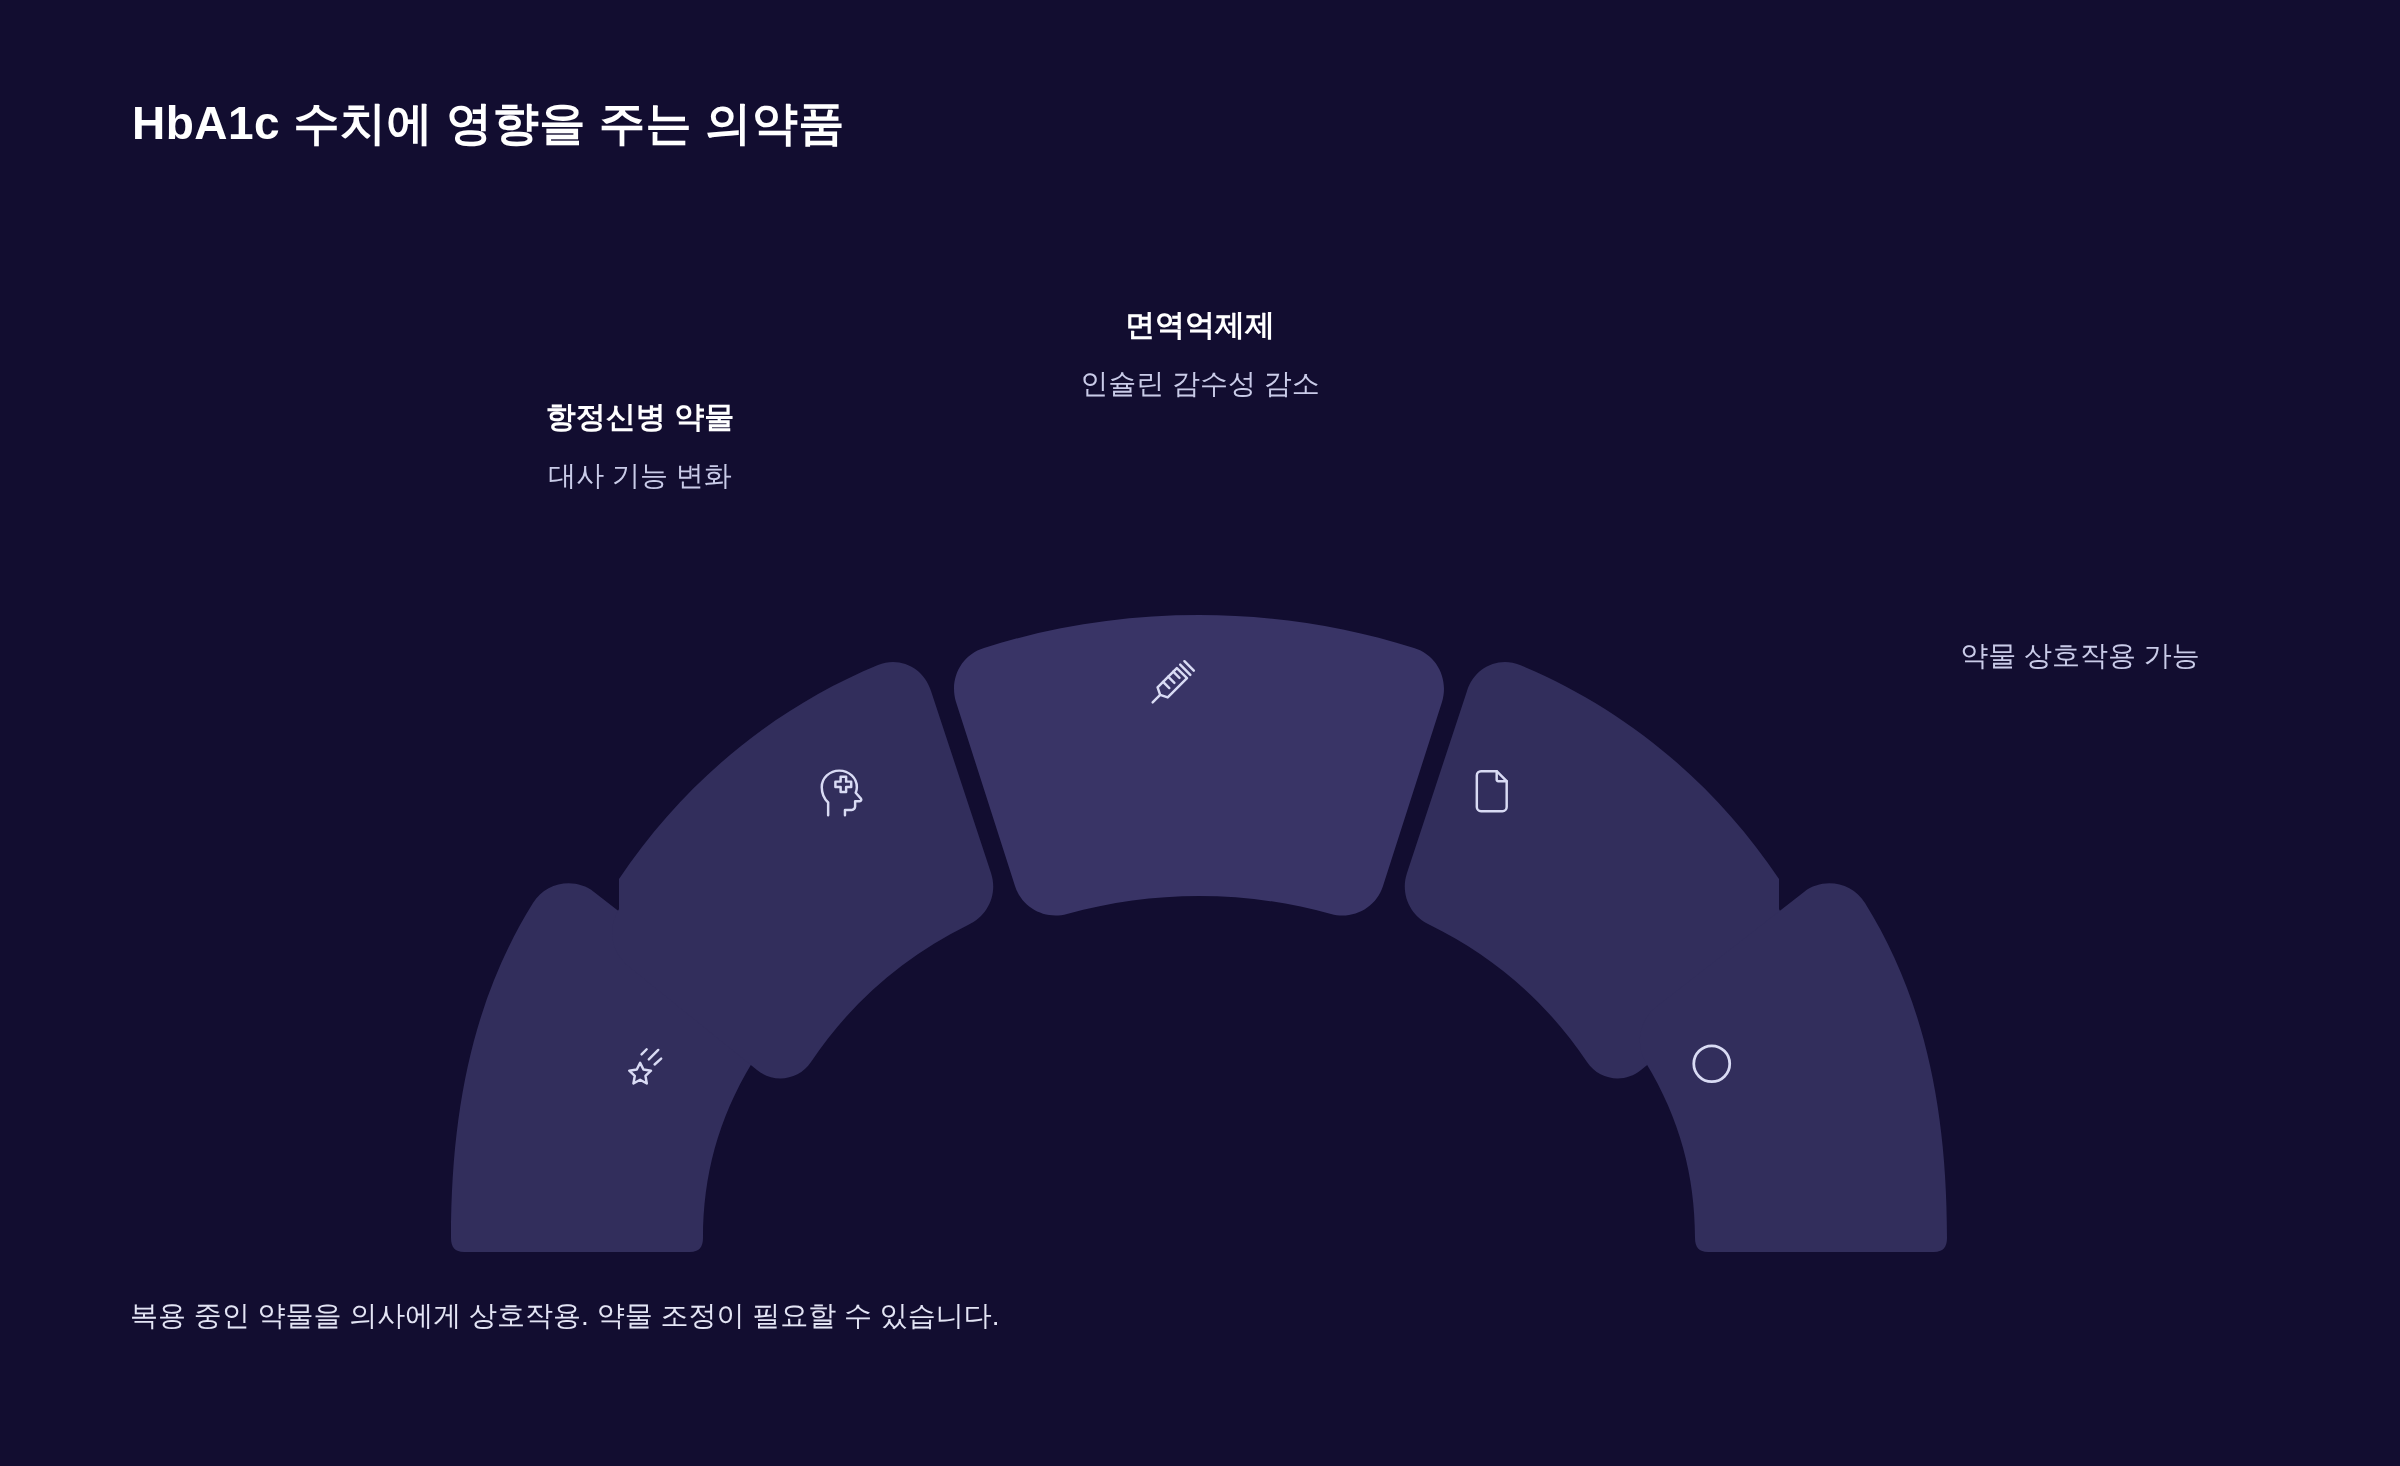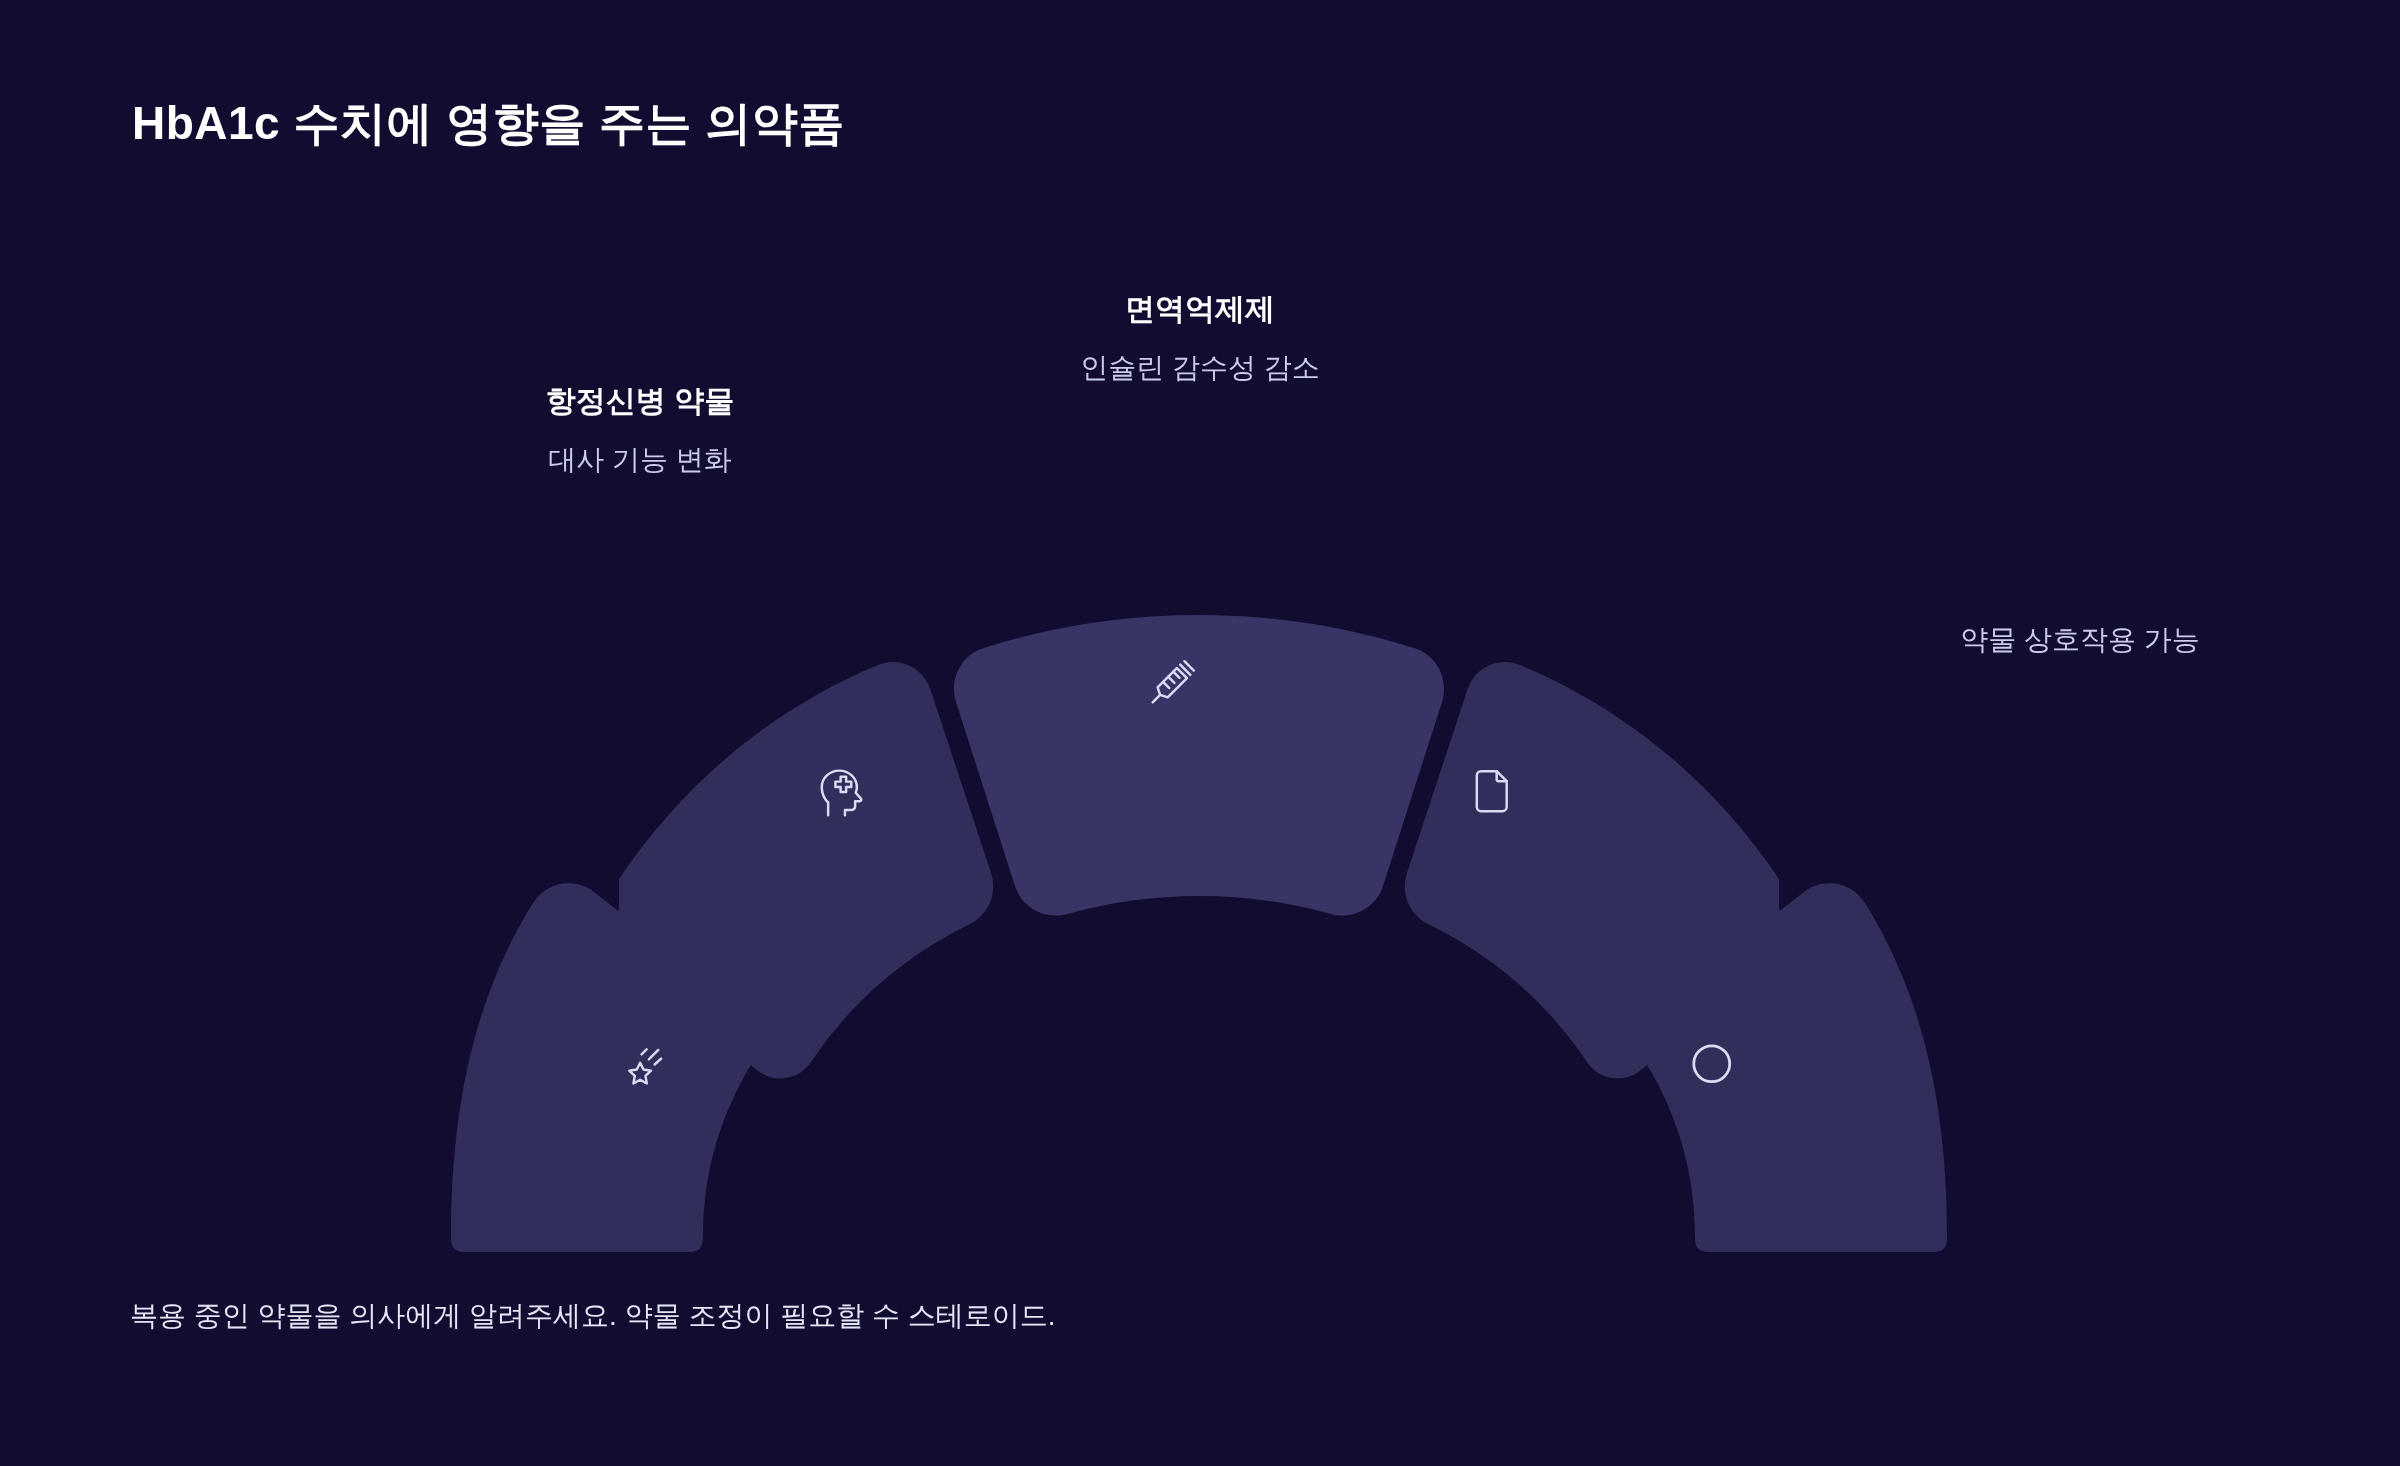--- a/index.html
+++ b/index.html
@@ -18,21 +18,21 @@
     position:absolute; left:132px; top:98px;
     font-size:46px; font-weight:700; color:#ffffff;
     letter-spacing:.5px; white-space:nowrap; line-height:1.1;
   }
 
   
   #fan { position:absolute; left:0; top:0; width:2400px; height:1466px; }
   #fan svg { position:absolute; left:0; top:0; }
 
   
-  .label { position:absolute; text-align:center; }
+  .label { position:absolute; text-align:center;margin-top:16px; }
   .label .ttl {
     font-size:30px; font-weight:700; color:#ffffff;
     white-space:nowrap; line-height:1.25;
   }
   .label .sub {
     margin-top:22px;
     font-size:28px; font-weight:400; color:#c9cbe8;
     white-space:nowrap; line-height:1.25;
   }
 
@@ -167,14 +167,14 @@
   <div class="label" id="lab2">
     <div class="ttl">면역억제제</div>
     <div class="sub">인슐린 감수성 감소</div>
   </div>
 
 
   <div class="label" id="lab4">
     <div class="sub">약물 상호작용 가능</div>
   </div>
 
-  <div id="footer">복용 중인 약물을 의사에게 알려주세요. 약물 조정이 필요할 수 스테로이드.</div>
+  <div id="footer">복용 중인 약물을 의사에게 상호작용. 약물 조정이 필요할 수 있습니다.</div>
 </div>
 
 </body></html>

